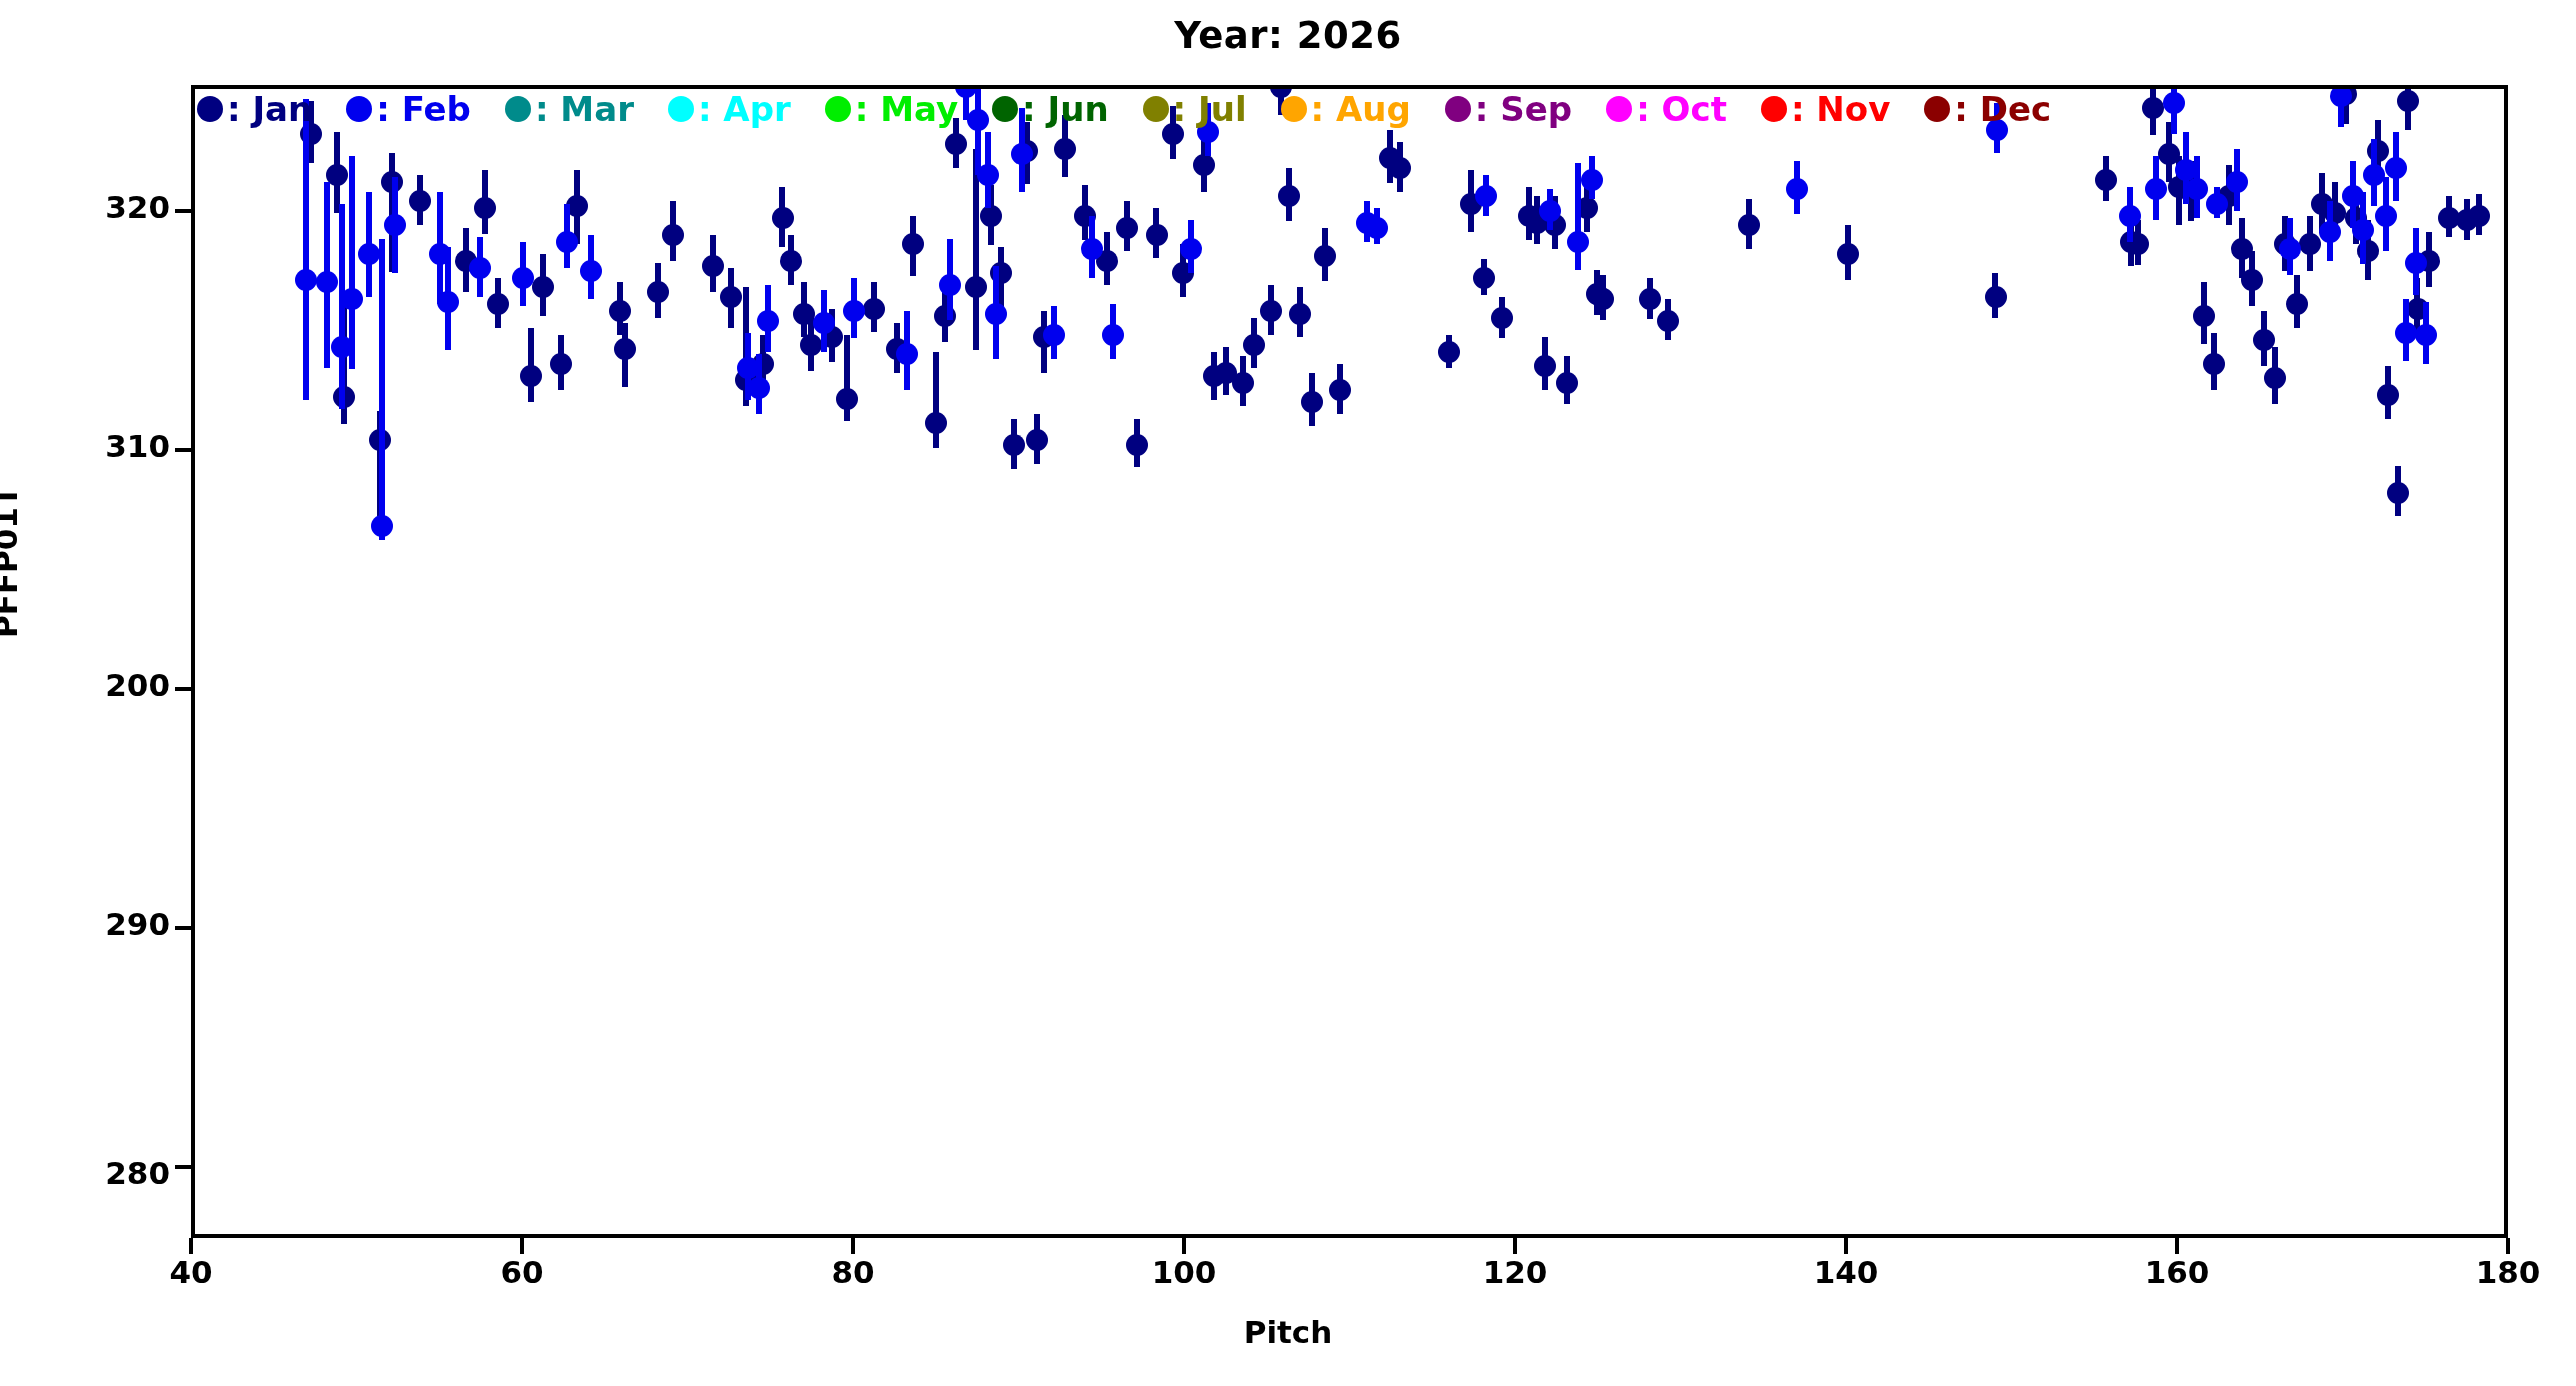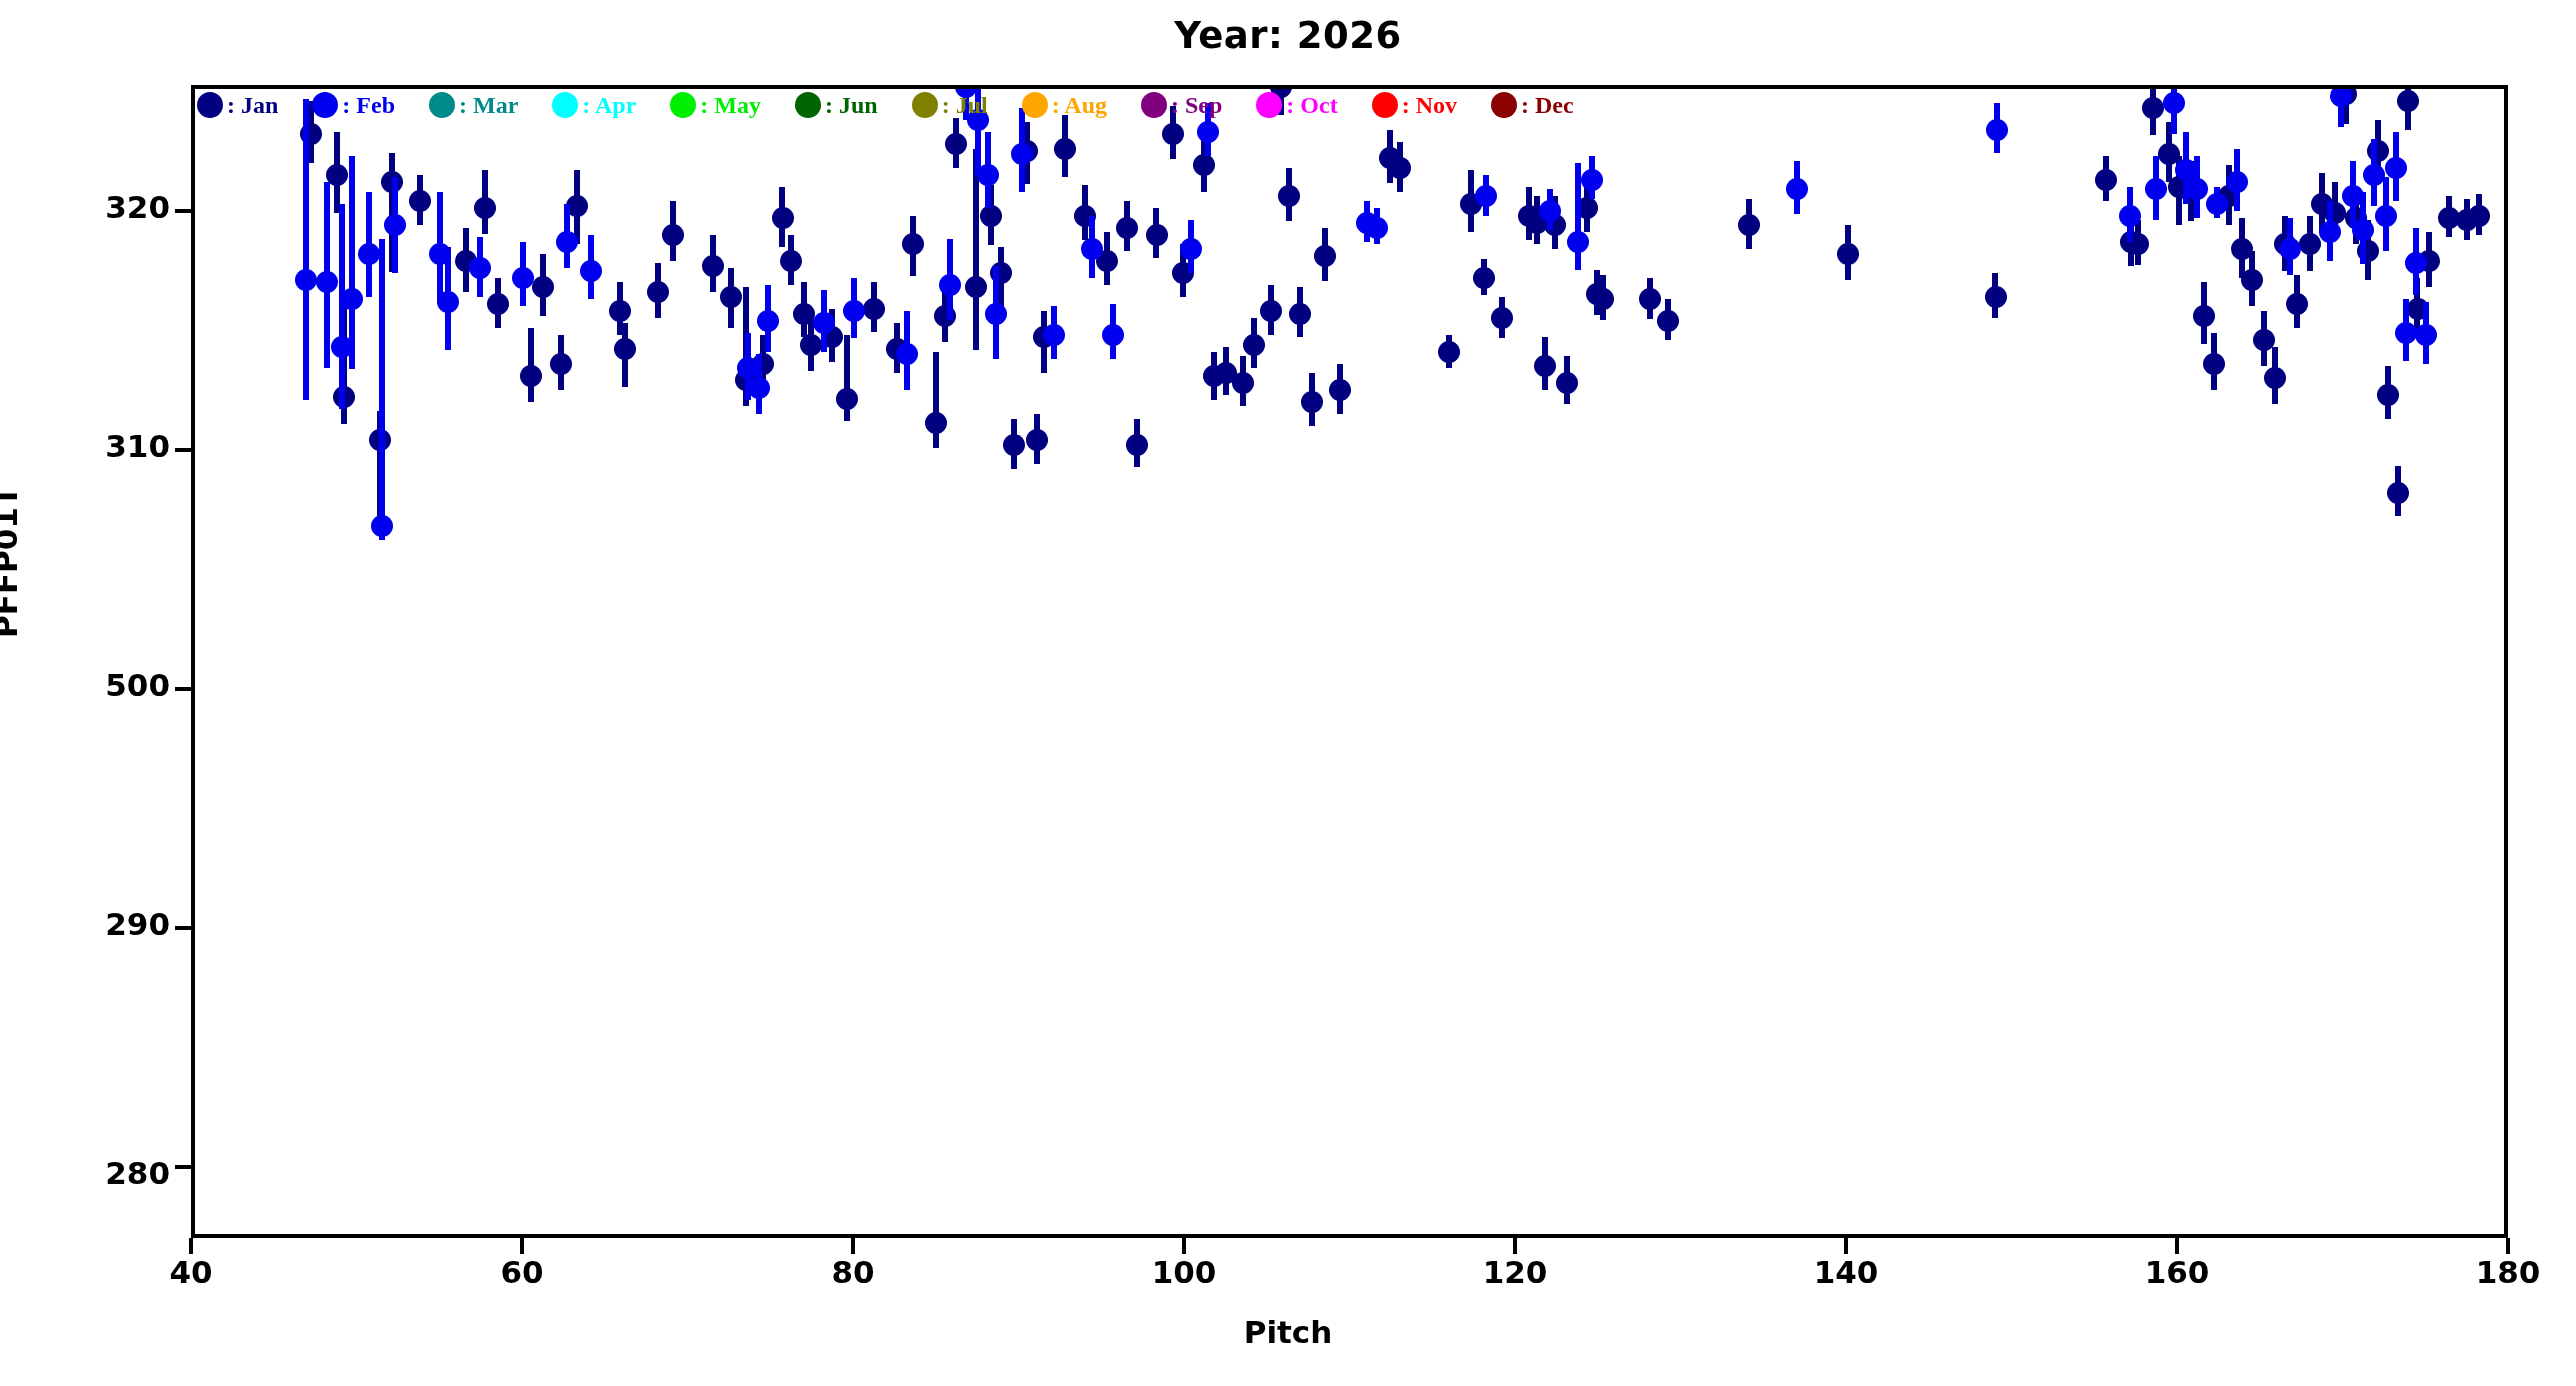--- a/index.html
+++ b/index.html
@@ -64,21 +64,21 @@
   }
   .legend-entry{
     display:flex;flex-direction:row;align-items:center;
     margin-right:34px;
   }
   .legend-dot{
     width:26px;height:26px;border-radius:50%;
     display:inline-block;margin-right:4px;flex:0 0 auto;
   }
   .legend-text{
-    font-size:24px;font-weight:bold;line-height:1;font-family:Liberation Serif, serif;
+    font-size:34px;font-weight:bold;line-height:1;
   }
 
   
   .errbar{position:absolute;width:6px;border-radius:0;}
   .marker{position:absolute;border-radius:50%;}
 </style>
 </head>
 <body>
 
 <div id="figure">
@@ -88,21 +88,21 @@
   <div id="ylabel">PFFP01T</div>
 
   <div id="xlabel">Pitch</div>
 
   <div id="tick-layer">
       <div class="ytick-mark" style="top: 1165px;"></div>
       <div class="ytick-label" style="right: auto; left: 60px; width: 110px; top: 1145px; margin-top: 10px;">280</div>
       <div class="ytick-mark" style="top: 926px;"></div>
       <div class="ytick-label" style="right: auto; left: 60px; width: 110px; top: 906px;">290</div>
       <div class="ytick-mark" style="top: 687px;"></div>
-      <div class="ytick-label" style="right: auto; left: 60px; width: 110px; top: 667px;">500</div>
+      <div class="ytick-label" style="right: auto; left: 60px; width: 110px; top: 667px;">200</div>
       <div class="ytick-mark" style="top: 448px;"></div>
       <div class="ytick-label" style="right: auto; left: 60px; width: 110px; top: 428px;">310</div>
       <div class="ytick-mark" style="top: 209px;"></div>
       <div class="ytick-label" style="right: auto; left: 60px; width: 110px; top: 189px;">320</div>
       <div class="xtick-mark" style="left: 189px;"></div>
       <div class="xtick-label" style="left: 191px;">40</div>
       <div class="xtick-mark" style="left: 520px;"></div>
       <div class="xtick-label" style="left: 522px;">60</div>
       <div class="xtick-mark" style="left: 851px;"></div>
       <div class="xtick-label" style="left: 853px;">80</div>

